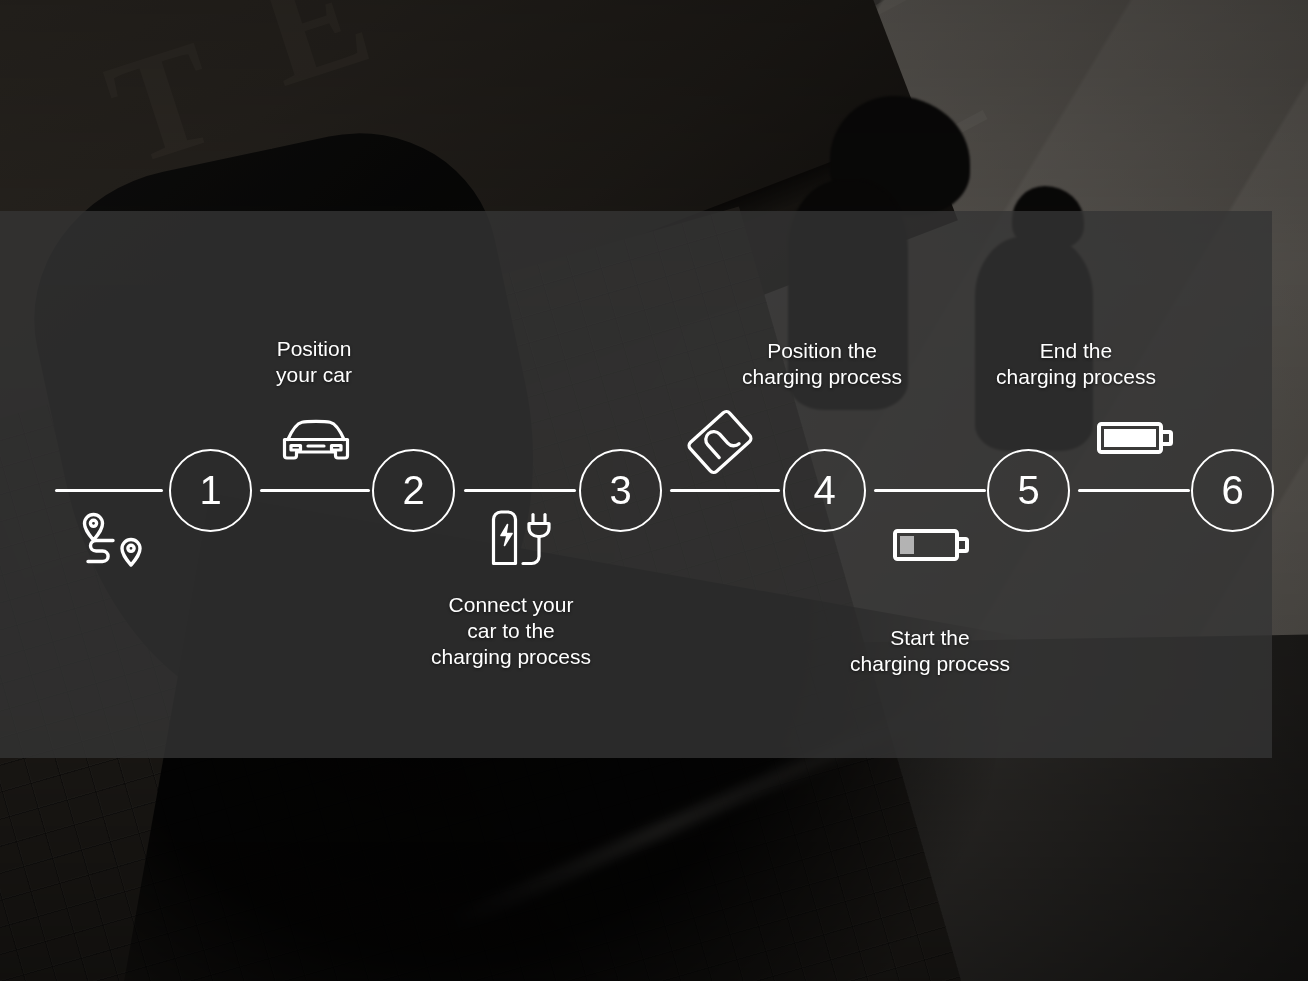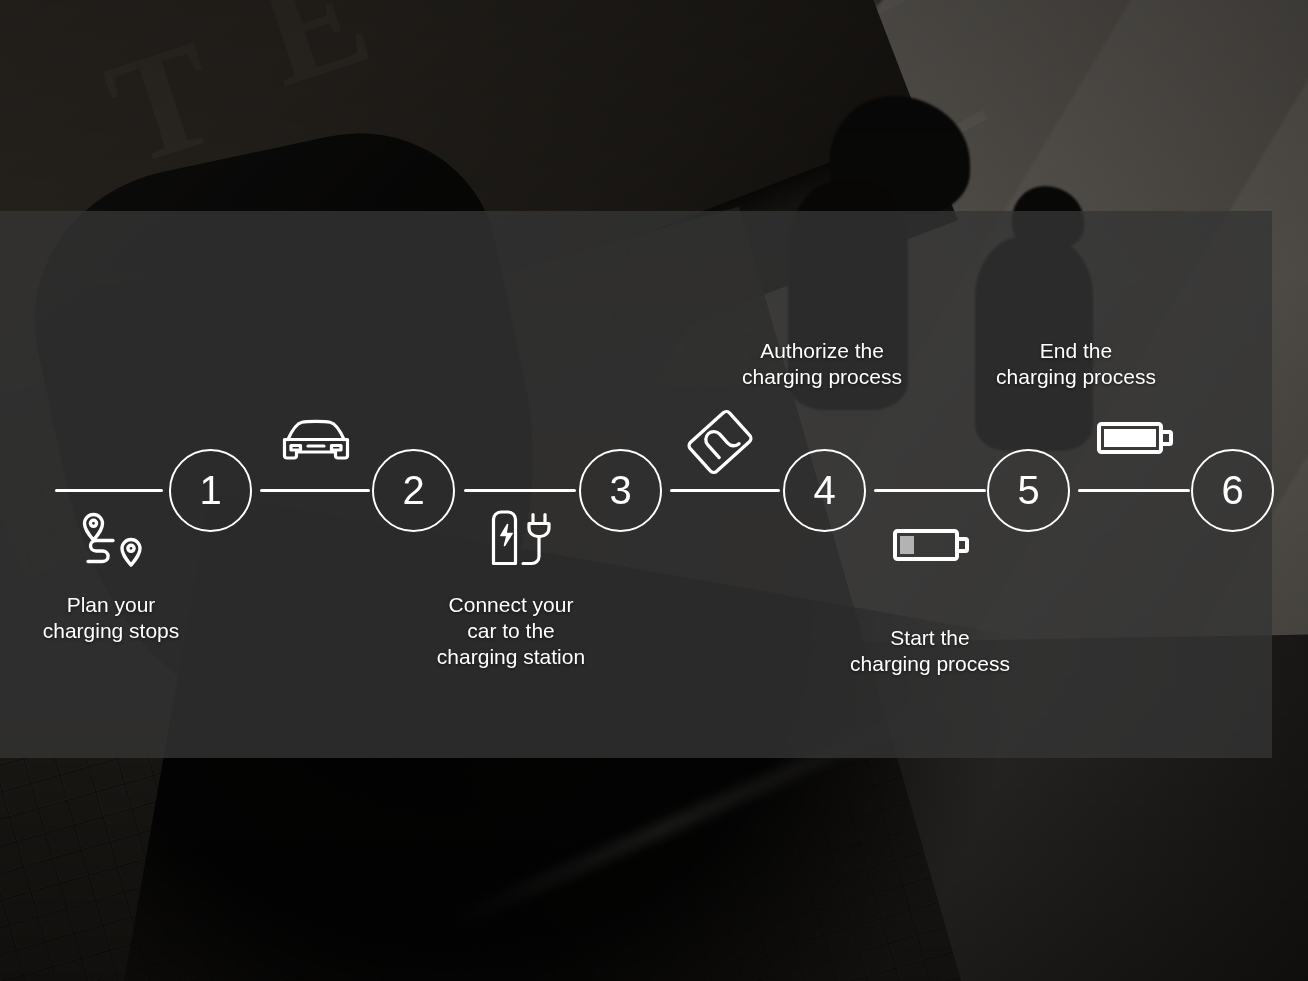--- a/index.html
+++ b/index.html
@@ -183,65 +183,65 @@
     </div>
     <div class="step-icon" style="left:80px; top:511px;">
       <svg width="66" height="62" viewBox="0 0 66 62" fill="none" stroke="#ffffff" stroke-width="3.4" stroke-linecap="round" stroke-linejoin="round">
         <path d="M13.5 3.5c-5 0-9 4-9 9 0 6.6 9 16.5 9 16.5s9-9.9 9-16.5c0-5-4-9-9-9z"></path>
         <circle cx="13.5" cy="12.3" r="3.1"></circle>
         <path d="M51 28.5c-5 0-9 4-9 9 0 6.6 9 16.5 9 16.5s9-9.9 9-16.5c0-5-4-9-9-9z"></path>
         <circle cx="51" cy="37.3" r="3.1"></circle>
         <path d="M8 50.5h14.5c3.6 0 5.6-2.6 5.6-5.3 0-2.7-2-5.2-5.6-5.2h-6.4c-3.6 0-5.6-2.5-5.6-5.2 0-2.7 2-5.3 5.6-5.3H33"></path>
       </svg>
     </div>
-    <div class="step-label" style="left:10px; top:592px; width:202px;">Plan your
-charging stops</div>
 
     <div class="node" style="left:372px; top:449px;">
       <span class="node-num">2</span>
     </div>
     <div class="step-icon" style="left:282px; top:417px;">
       <svg width="68" height="46" viewBox="0 0 68 46" fill="none" stroke="#ffffff" stroke-width="3.2" stroke-linecap="round" stroke-linejoin="round">
         <path d="M6 22.5C10.5 12 14.5 6.5 20 5.2 25 4 43 4 48 5.2c5.5 1.3 9.5 6.8 14 17.3"></path>
         <path d="M2.5 22.5h63v16c0 1.4-1.1 2.5-2.5 2.5h-7c-1.4 0-2.5-1.1-2.5-2.5V35H14.5v3.5c0 1.4-1.1 2.5-2.5 2.5H5c-1.4 0-2.5-1.1-2.5-2.5v-16z"></path>
         <path d="M9 28.5h9.5v4.5H9z"></path>
         <path d="M49.5 28.5H59v4.5h-9.5z"></path>
         <path d="M26 29h16"></path>
       </svg>
     </div>
+    <div class="step-label" style="left:213px; top:336px; width:202px;">Position
+your car</div>
 
     <div class="node" style="left:579px; top:449px;">
       <span class="node-num">3</span>
     </div>
     <div class="step-icon" style="left:489px; top:510px;">
       <svg width="62" height="56" viewBox="0 0 62 56" fill="none" stroke="#ffffff" stroke-width="3.2" stroke-linecap="round" stroke-linejoin="round">
         <path d="M4.5 9.5c0-4 3-7.5 7.5-7.5h7c4.5 0 7.5 3.5 7.5 7.5V53.5h-22V9.5z"></path>
         <path d="M18.5 14.5l-6.5 11h6l-2.5 10 7.5-12h-6l1.5-9z" fill="#ffffff" stroke-width="1.6"></path>
         <path d="M44 4.5v9"></path>
         <path d="M56 4.5v9"></path>
         <path d="M40 13.5h20v4.5c0 5-4.2 8.5-9 8.5h-2c-4.8 0-9-3.5-9-8.5v-4.5z"></path>
         <path d="M50 27v19.5c0 4-3.3 7-7.3 7H34"></path>
       </svg>
     </div>
     <div class="step-label" style="left:410px; top:592px; width:202px;">Connect your
 car to the
-charging station</div>
+charging process</div>
 
     <div class="node" style="left:783px; top:449px;">
       <span class="node-num">4</span>
     </div>
     <div class="step-icon" style="left:684px; top:406px;">
       <svg width="72" height="72" viewBox="0 0 72 72" fill="none" stroke="#ffffff" stroke-width="3.3" stroke-linecap="round" stroke-linejoin="round">
         <g transform="rotate(-42 36 36)">
           <path d="M14 16.5h44c2.5 0 4.5 2 4.5 4.5v30c0 2.5-2 4.5-4.5 4.5H14c-2.5 0-4.5-2-4.5-4.5V21c0-2.5 2-4.5 4.5-4.5z"></path>
           <path d="M25 47V30c0-4.4 3.6-8 8-8s8 3.6 8 8v12c0 4.4 3.6 8 8 8"></path>
         </g>
       </svg>
     </div>
-    <div class="step-label" style="left:721px; top:338px; width:202px;">Authorize the
+    <div class="step-label" style="left:721px; top:338px; width:202px;">Position the
 charging process</div>
 
     <div class="node" style="left:987px; top:449px;">
       <span class="node-num">5</span>
     </div>
     <div class="step-icon" style="left:893px; top:527px;">
       <svg width="76" height="36" viewBox="0 0 76 36" fill="none">
         <rect x="2" y="4" width="62" height="28" rx="2.5" stroke="#ffffff" stroke-width="4" fill="none"></rect>
         <rect x="7" y="9" width="14" height="18" fill="#ffffff" opacity="0.62"></rect>
         <path d="M66 12h6.5c0.8 0 1.5 0.7 1.5 1.5v9c0 0.8-0.7 1.5-1.5 1.5H66" stroke="#ffffff" stroke-width="4" fill="none"></path>

